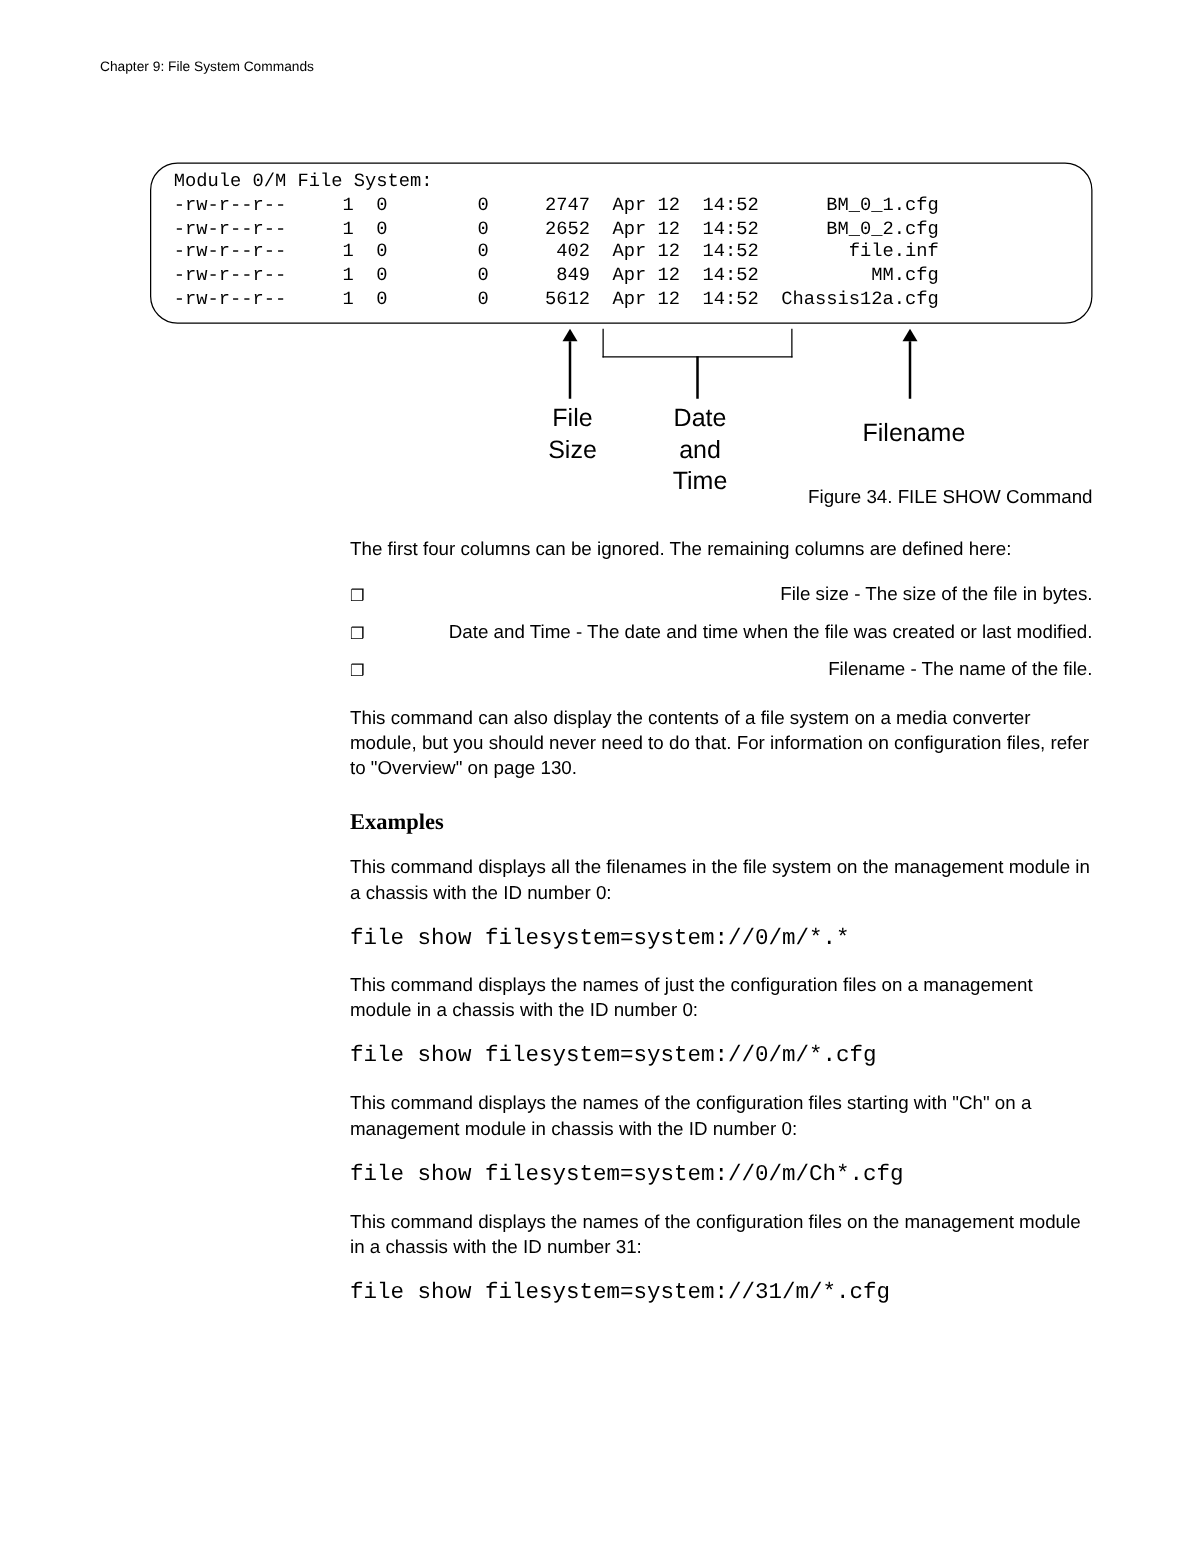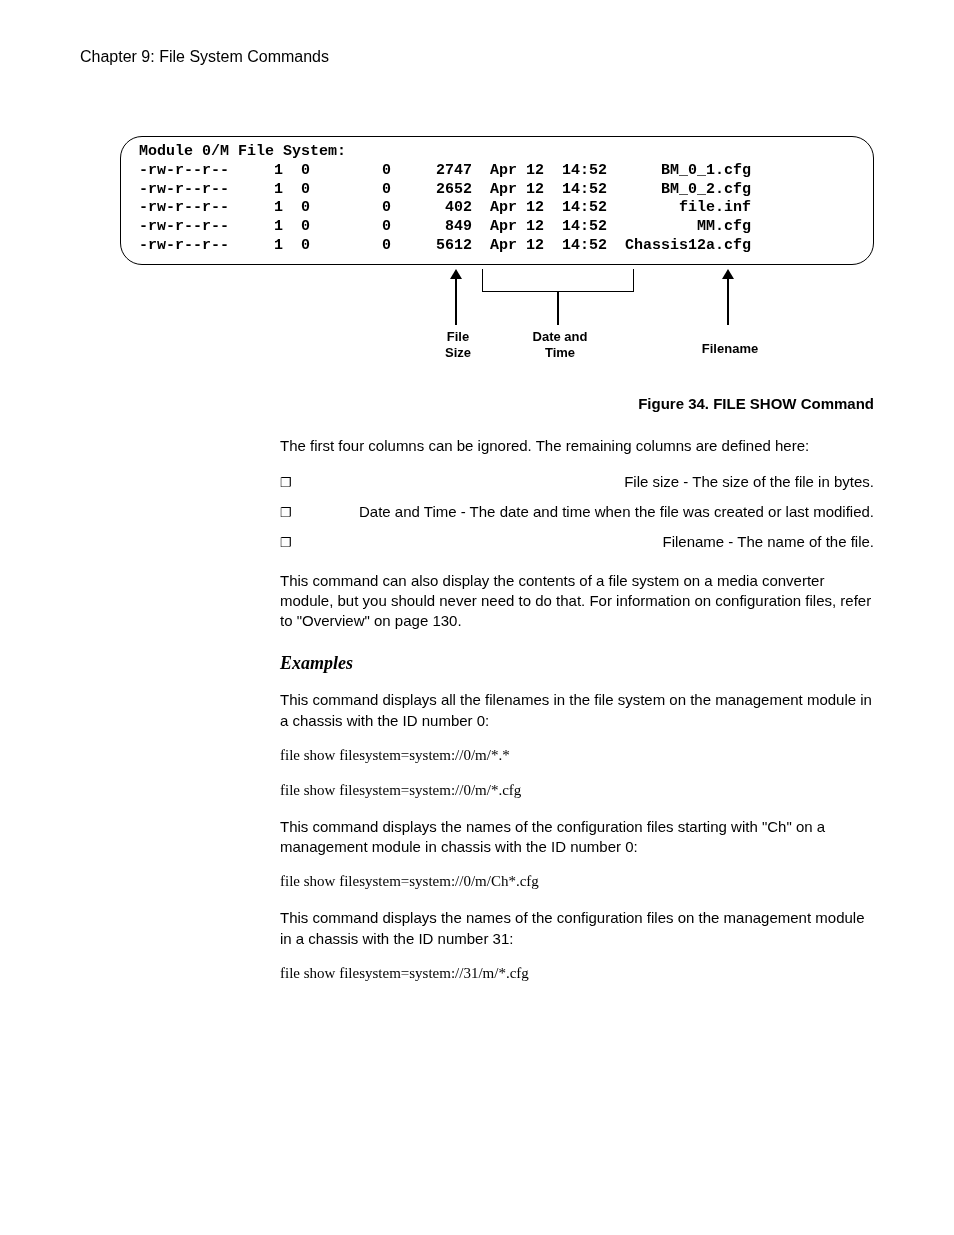--- a/index.html
+++ b/index.html
@@ -9,44 +9,43 @@
     font-size: 15px;
     color: #000;
     background: #fff;
     width: 954px;
   }
   .page {
     padding: 48px 80px 60px 80px;
     box-sizing: border-box;
   }
   .chapter-header {
-    font-size: 16px;
+    font-size: 11px;
     color: #000;
     margin-bottom: 70px;
   }
   .figure-block {
     margin-left: 40px;
     margin-bottom: 22px;
-    font-weight: bold;
   }
   .terminal {
     border: 1.5px solid #000;
     border-radius: 22px;
     padding: 6px 18px 8px 18px;
     font-family: "Courier New", Courier, monospace;
     font-size: 15px;
     line-height: 1.25;
     white-space: pre;
     position: relative;
   }
   .annotations {
     position: relative;
     height: 120px;
     margin-top: 2px;
-    font-size: 13px;
+    font-size: 20px;
   }
   .arrow-up {
     position: absolute;
     width: 0;
     height: 0;
     border-left: 6px solid transparent;
     border-right: 6px solid transparent;
     border-bottom: 10px solid #000;
   }
   .arrow-stem {
@@ -94,25 +93,24 @@
   }
   .bullet-text {
     flex: 1;
     text-align: right;
   }
   .section-heading {
     font-family: "Times New Roman", Times, serif;
     font-weight: bold;
     font-size: 18px;
     margin: 22px 0 16px 0;
-    font-style: italic;
   }
   .code-line {
-    font-family: Liberation Serif, serif;
-    font-size: 15px;
+    font-family: Liberation Mono, monospace;
+    font-size: 18px;
     margin: 0 0 18px 0;
     white-space: pre;
   }
   .page-number {
     font-size: 13px;
     margin-top: 60px;
   }
 </style>
 </head>
 <body>
@@ -172,20 +170,21 @@
       </div>
     </div>
 
     <p class="para">This command can also display the contents of a file system on a media converter module, but you should never need to do that. For information on configuration files, refer to "Overview" on page 130.</p>
 
     <div class="section-heading">Examples</div>
 
     <p class="para">This command displays all the filenames in the file system on the management module in a chassis with the ID number 0:</p>
     <div class="code-line">file show filesystem=system://0/m/*.*</div>
 
+    <p class="para">This command displays the names of just the configuration files on a management module in a chassis with the ID number 0:</p>
     <div class="code-line">file show filesystem=system://0/m/*.cfg</div>
 
     <p class="para">This command displays the names of the configuration files starting with "Ch" on a management module in chassis with the ID number 0:</p>
     <div class="code-line">file show filesystem=system://0/m/Ch*.cfg</div>
 
     <p class="para">This command displays the names of the configuration files on the management module in a chassis with the ID number 31:</p>
     <div class="code-line">file show filesystem=system://31/m/*.cfg</div>
 
   </div>
 

